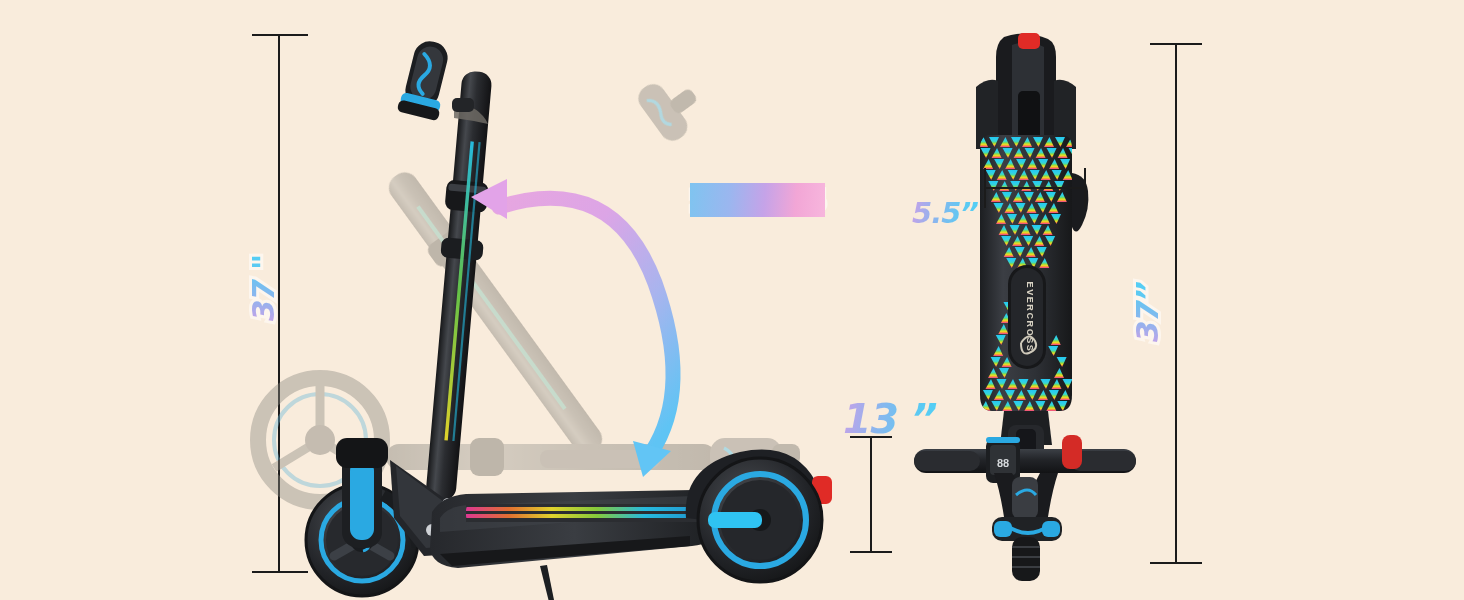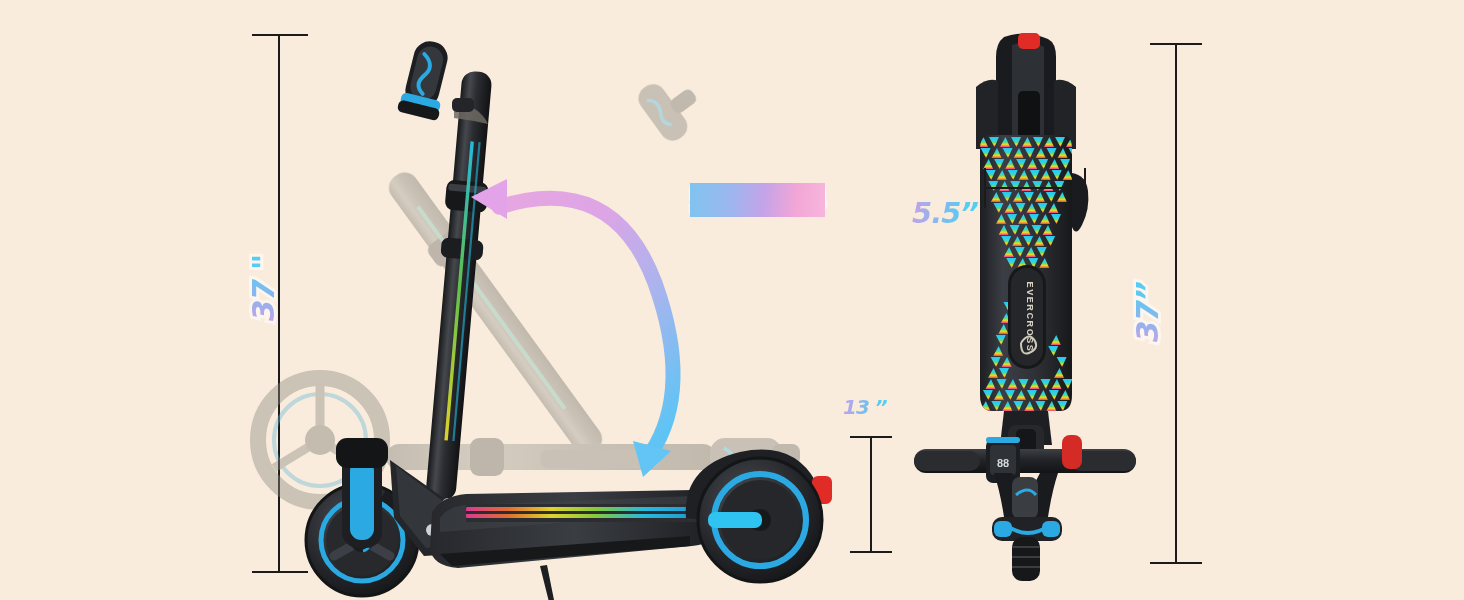--- a/index.html
+++ b/index.html
@@ -277,21 +277,21 @@
     <span class="line" id="weight-line1">
       <span class="halo">22.3 LBS</span>
       <span class="fill">22.3 LBS</span>
     </span>
   </div>
 
   <div>
     <div class="cap-h" style="left:850px;top:436px;width:42px;"></div>
     <div class="dimline v-rule" style="left:870px;top:437px;height:116px;"></div>
     <div class="cap-h" style="left:850px;top:551px;width:42px;"></div>
-    <div class="dim-label" style="left:843px;top:395px;font-size:20px;">
+    <div class="dim-label" style="left:843px;top:395px;font-size:41px;">
       <span class="stroke">13 ”</span>
       <span class="txt">13 ”</span>
     </div>
   </div>
 
   <div class="art" style="left:920px;top:25px;width:210px;height:560px;">
     <svg width="210" height="560" viewBox="0 0 210 560">
       <defs>
         <linearGradient id="deckTop" x1="0" y1="0" x2="1" y2="0">
           <stop offset="0" stop-color="#1c1e21"></stop>

